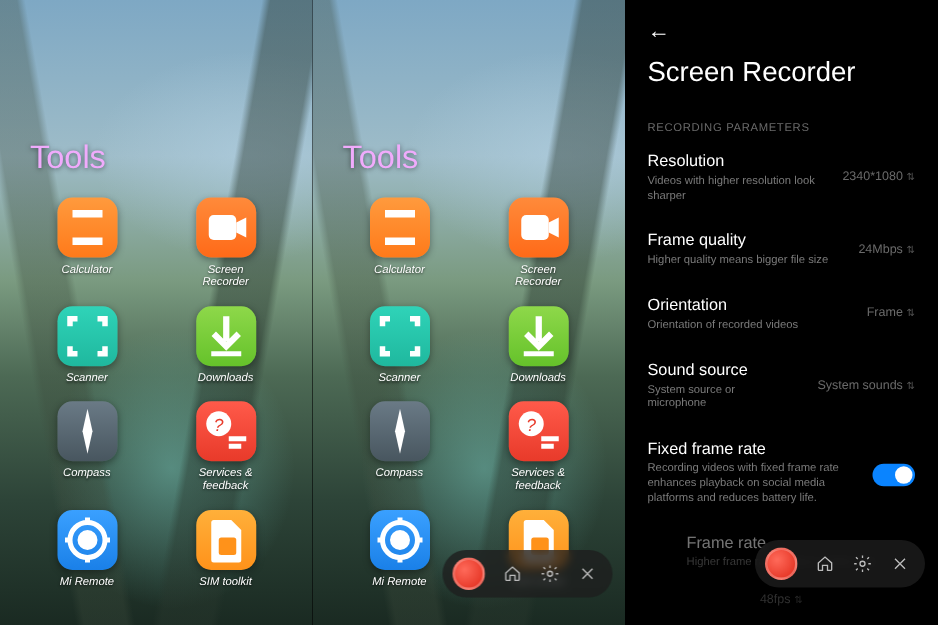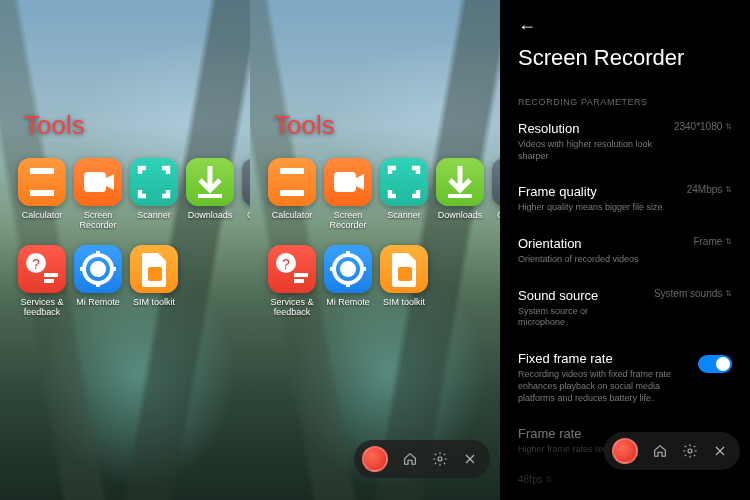--- a/index.html
+++ b/index.html
@@ -11,22 +11,22 @@
       radial-gradient(ellipse 180px 120px at 80% 25%, rgba(180,210,230,.55), transparent 70%),
       radial-gradient(ellipse 140px 160px at 55% 75%, rgba(120,200,190,.5), transparent 70%),
       linear-gradient(180deg,#7ea8c4 0%,#9ebcc8 25%,#7a9a80 45%,#4d6a55 60%,#2d4438 80%,#1a2a22 100%);
   }
   .wallpaper::after{
     content:"";position:absolute;inset:0;
     background:
       linear-gradient(100deg, transparent 62%, rgba(40,55,45,.45) 64%, rgba(40,55,45,.45) 76%, transparent 78%),
       linear-gradient(80deg, transparent 18%, rgba(60,75,60,.35) 20%, rgba(60,75,60,.35) 30%, transparent 32%);
   }
-  .folder-title { position: absolute; top: 110px; left: 24px; color: #ef4444; font-size: 26px; font-weight: 300; text-shadow: 0 1px 4px rgba(0,0,0,.5); }
-  .grid { position: absolute; top: 158px; left: 18px; right: 18px; display: grid; grid-template-columns: repeat(5,1fr); gap: 14px 8px; }
+  .folder-title { position: absolute; top: 110px; left: 24px; color: #f0abfc; font-size: 26px; font-weight: 300; text-shadow: 0 1px 4px rgba(0,0,0,.5); }
+  .grid { position: absolute; top: 158px; left: 18px; right: 18px; display: grid; grid-template-columns: repeat(2,1fr); gap: 14px 8px; font-style: italic; }
   .app { display: flex; flex-direction: column; align-items: center; gap: 4px; }
   .icon-box { width: 48px; height: 48px; border-radius: 12px; display: flex; align-items: center; justify-content: center; color: #fff; box-shadow: 0 2px 6px rgba(0,0,0,.35); }
   .app-label { font-size: 9px; color: #fff; text-align: center; line-height: 1.15; text-shadow: 0 1px 2px rgba(0,0,0,.7); max-width: 60px; }
   .i-calc { background: linear-gradient(#ff9a3d,#ff7a1a); }
   .i-rec  { background: linear-gradient(#ff8a3a,#ff6a18); }
   .i-scan { background: linear-gradient(#2fd3b8,#1fb89e); }
   .i-dl   { background: linear-gradient(#8ed84a,#65c22a); }
   .i-comp { background: linear-gradient(#6a7a86,#48565f); }
   .i-fb   { background: linear-gradient(#ff5a4a,#e83a2a); }
   .i-rem  { background: linear-gradient(#3aa0ff,#1a80e8); }
@@ -38,21 +38,21 @@
     padding: 6px 12px 6px 8px; border-radius: 24px;
   }
   .rec-dot { width: 26px; height: 26px; border-radius: 50%; background: radial-gradient(circle at 35% 35%,#ff6a5a,#e02a1a); border: 2px solid rgba(255,255,255,.25); }
   .tb-icon { width: 16px; height: 16px; color: #bbb; display:flex;align-items:center;justify-content:center;}
   .tb-icon svg { width: 16px; height: 16px; stroke: currentColor; fill: none; stroke-width: 1.6; }
   
   .settings { width: 250px; height: 500px; background: #000; color: #fff; position: relative; padding: 14px 18px 0; overflow: hidden; }
   .back { font-size: 18px; color: #fff; }
   .s-title { font-size: 22px; font-weight: 400; margin: 10px 0 26px; }
   .section { font-size: 9px; letter-spacing: .06em; color: #6a6a6a; margin-bottom: 14px; }
-  .row { display: flex; justify-content: space-between; align-items: flex-start; margin-bottom: 22px; gap: 18px; }
+  .row { display: flex; justify-content: space-between; align-items: center; margin-bottom: 22px; gap: 18px; }
   .row .left { flex: 1; }
   .r-title { font-size: 13px; color: #fff; margin-bottom: 3px; }
   .r-sub { font-size: 9px; color: #7a7a7a; line-height: 1.3; }
   .r-val { font-size: 10px; color: #6a6a6a; white-space: nowrap; display: flex; align-items: center; gap: 3px; }
   .chev { font-size: 8px; color: #555; }
   .toggle { width: 34px; height: 18px; border-radius: 10px; background: #0a84ff; position: relative; flex-shrink: 0; margin-top: 4px; }
   .toggle::after { content: ""; width: 14px; height: 14px; background: #fff; border-radius: 50%; position: absolute; top: 2px; right: 2px; }
   .dimmed { opacity: .45; flex-direction: column; }
   .settings .toolbar { bottom: 30px; right: 10px; }
 </style>

